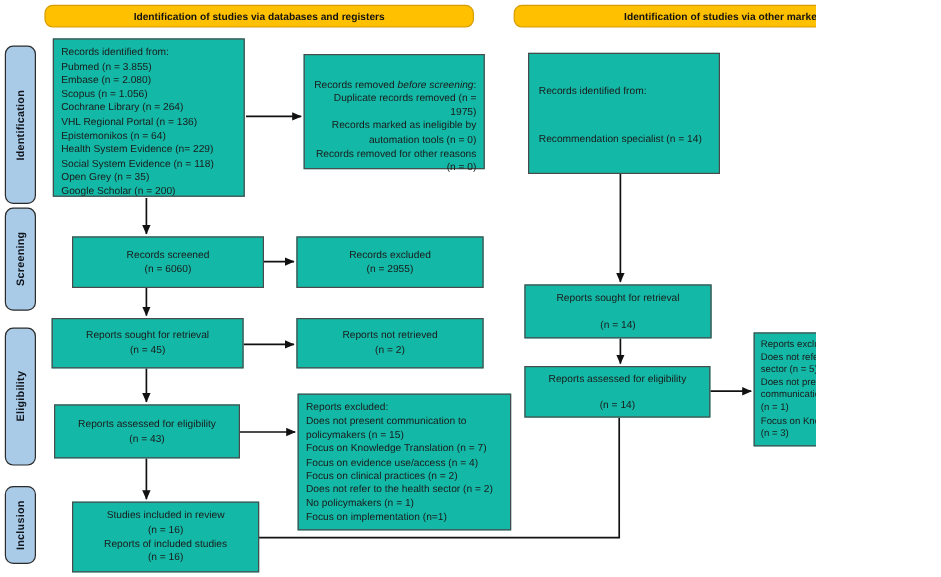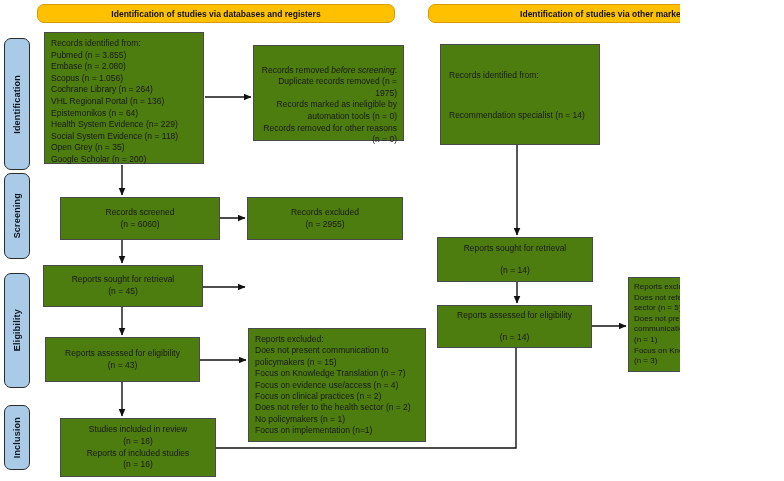--- a/index.html
+++ b/index.html
@@ -14,21 +14,21 @@
   }
   .stage{
     position:absolute;left:4px;width:26px;background:#A9CBE8;border:1.4px solid #2b2b2b;
     border-radius:7px;display:flex;align-items:center;justify-content:center;box-sizing:border-box;
   }
   .stage span{
     writing-mode:vertical-rl;transform:rotate(180deg);
     font-size:9px;font-weight:bold;color:#10151c;letter-spacing:.2px;
   }
   .fbox{
-    position:absolute;background:#4d7c0f;border:1.2px solid #4a4a4a;box-sizing:border-box;
+    position:absolute;background:#14b8a6;border:1.2px solid #4a4a4a;box-sizing:border-box;
     font-size:8.5px;line-height:11.6px;white-space:pre-line;
   }
   .fbox.center{display:flex;align-items:center;justify-content:center;text-align:center;padding:2px 4px;}
   .fbox.left{padding:5px 6px;text-align:left;}
   .fbox.vcenter-left{display:flex;align-items:center;text-align:left;padding:2px 8px;}
   .small{font-size:8px;line-height:10.6px;}
   .ital{font-style:italic;}
   .titleline{white-space:normal;}
   svg.arrows{position:absolute;left:0;top:0;pointer-events:none;}
 </style>
@@ -103,20 +103,22 @@
 
   <div class="fbox center" style="left:60px;top:197px;width:160px;height:43px;">Records screened
 (n = 6060)</div>
 
   <div class="fbox center" style="left:247px;top:197px;width:156px;height:43px;">Records excluded
 (n = 2955)</div>
 
   <div class="fbox center" style="left:43px;top:265px;width:160px;height:42px;">Reports sought for retrieval
 (n = 45)</div>
 
+  <div class="fbox center" style="left:247px;top:265px;width:156px;height:42px;">Reports not retrieved
+(n = 2)</div>
 
   <div class="fbox center" style="left:45px;top:337px;width:155px;height:45px;">Reports assessed for eligibility
 (n = 43)</div>
 
   <div class="fbox left" style="left:248px;top:328px;width:178px;height:114px;line-height:11.4px;">Reports excluded:
 Does not present communication to
 policymakers (n = 15)
 Focus on Knowledge Translation (n = 7)
 Focus on evidence use/access (n = 4)
 Focus on clinical practices (n = 2)

